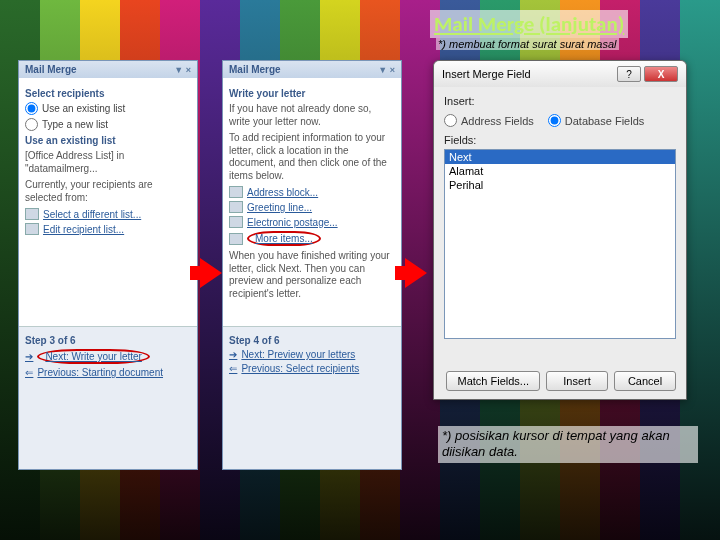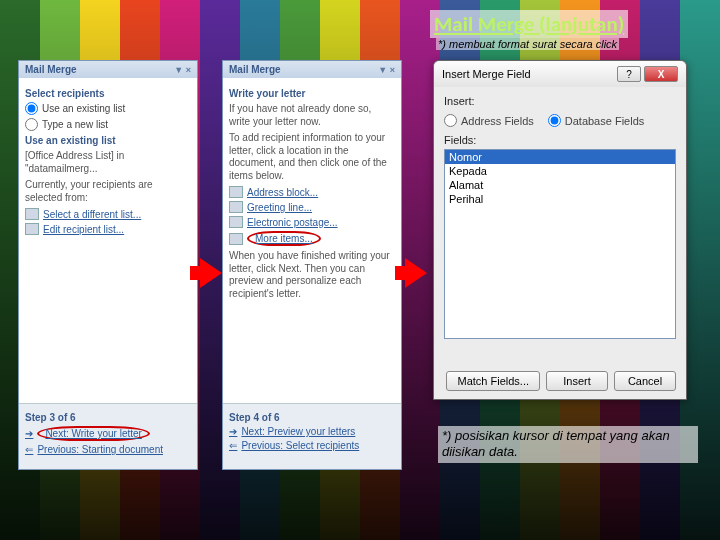--- a/index.html
+++ b/index.html
@@ -20,21 +20,21 @@
 
 .slide-title { position:absolute; top:10px; left:430px; color:#bef264; font-family:Calibri,Arial; font-size:21px; font-weight:bold; text-decoration:underline; background:rgba(255,255,255,0.6); padding:1px 4px; }
 .slide-sub { position:absolute; top:38px; left:436px; color:#000; font-style:italic; font-size:11px; background:rgba(255,255,255,0.5); padding:0 2px; }
 
 .pane {
   position:absolute; background:#e8edf4; border:1px solid #7a96b8;
   font-size:10px; color:#333;
 }
 .pane-header { background:linear-gradient(#d9e3f0,#c4d4e8); padding:3px 6px; font-weight:bold; color:#3a5a8a; display:flex; justify-content:space-between; align-items:flex-end; }
 .pane-header .ctrls { color:#5a7aa0; font-size:9px; }
-.pane-body { padding:6px; background:#fff; height:325px; overflow:hidden; }
+.pane-body { padding:6px; background:#fff; height:248px; overflow:hidden; }
 .pane-footer { padding:4px 6px; font-size:10px; border-top:1px solid #bcc; background:#e8edf4; }
 .section-h { font-weight:bold; color:#3a5a8a; margin:4px 0 3px; font-size:10px; }
 .opt { display:flex; align-items:center; gap:4px; margin:3px 0; color:#444; }
 .opt input { margin:0; }
 .linkish { display:flex; align-items:center; gap:4px; margin:3px 0; color:#2a5a9a; text-decoration:underline; cursor:pointer; }
 .icon-box { width:14px; height:12px; background:#cfd8e4; border:1px solid #8aa; display:inline-block; }
 .desc { color:#555; font-size:10px; margin:4px 0; line-height:1.25; }
 .circled { border:2px solid #c00; border-radius:50%/70%; padding:0 6px; display:inline-block; }
 
 #pane1 { top:60px; left:18px; width:180px; height:410px; }
@@ -90,21 +90,21 @@
     <div class="s14"></div>
     <div class="s15"></div>
   <div class="s16"></div>
     <div class="s17"></div>
     <div class="s18"></div>
 </div>
 
 <div class="content">
 
   <div class="slide-title">Mail Merge (lanjutan)</div>
-  <div class="slide-sub">*) membuat format surat secara click</div>
+  <div class="slide-sub">*) membuat format surat surat masal</div>
 
   <div class="pane" id="pane1">
     <div class="pane-header">
       <span>Mail Merge</span>
       <span class="ctrls"><span>▼</span> <span>×</span></span>
     </div>
     <div class="pane-body">
       <div class="section-h">Select recipients</div>
       <label class="opt">
           <input type="radio" checked="" style="">
@@ -186,22 +186,21 @@
             <input type="radio" name="ins" style="">
             <span>Address Fields</span>
           </label>
         <label class="opt">
             <input type="radio" name="ins" checked="" style="">
             <span>Database Fields</span>
           </label>
       </div>
       <div class="dlg-label">Fields:</div>
       <div class="fields-box">
-        <div class="sel">Nomor</div>
-        <div>Kepada</div>
+        <div class="sel">Next</div>
         <div>Alamat</div>
         <div>Perihal</div>
       </div>
     </div>
     <div class="dlg-foot">
       <div class="btn">Match Fields...</div>
       <div class="btn">Insert</div>
       <div class="btn">Cancel</div>
     </div>
   </div>

